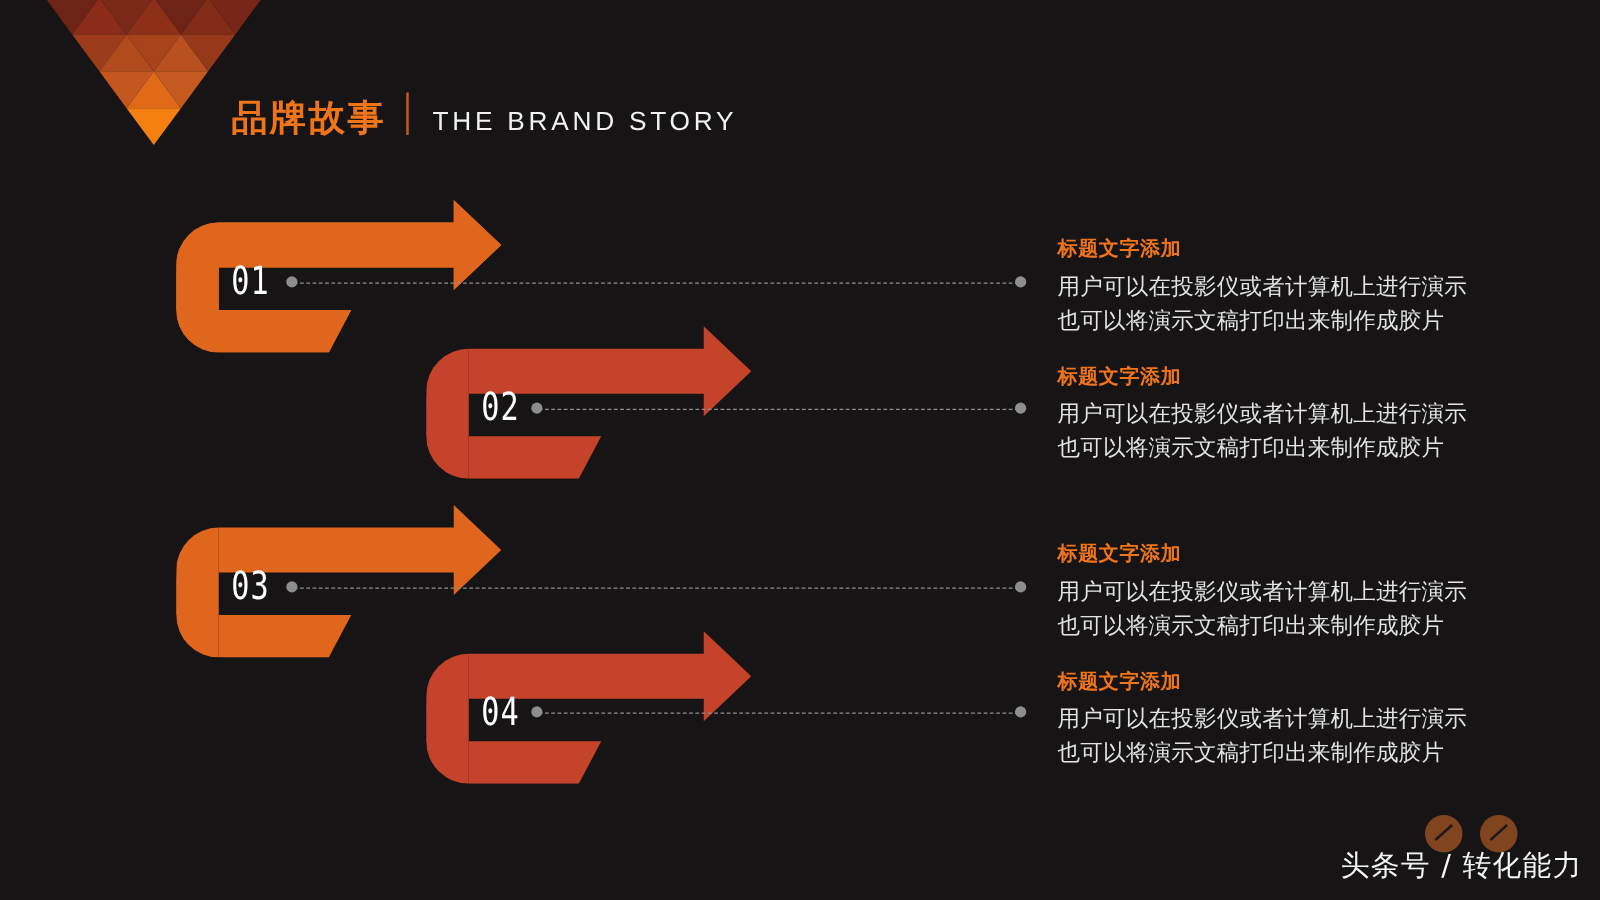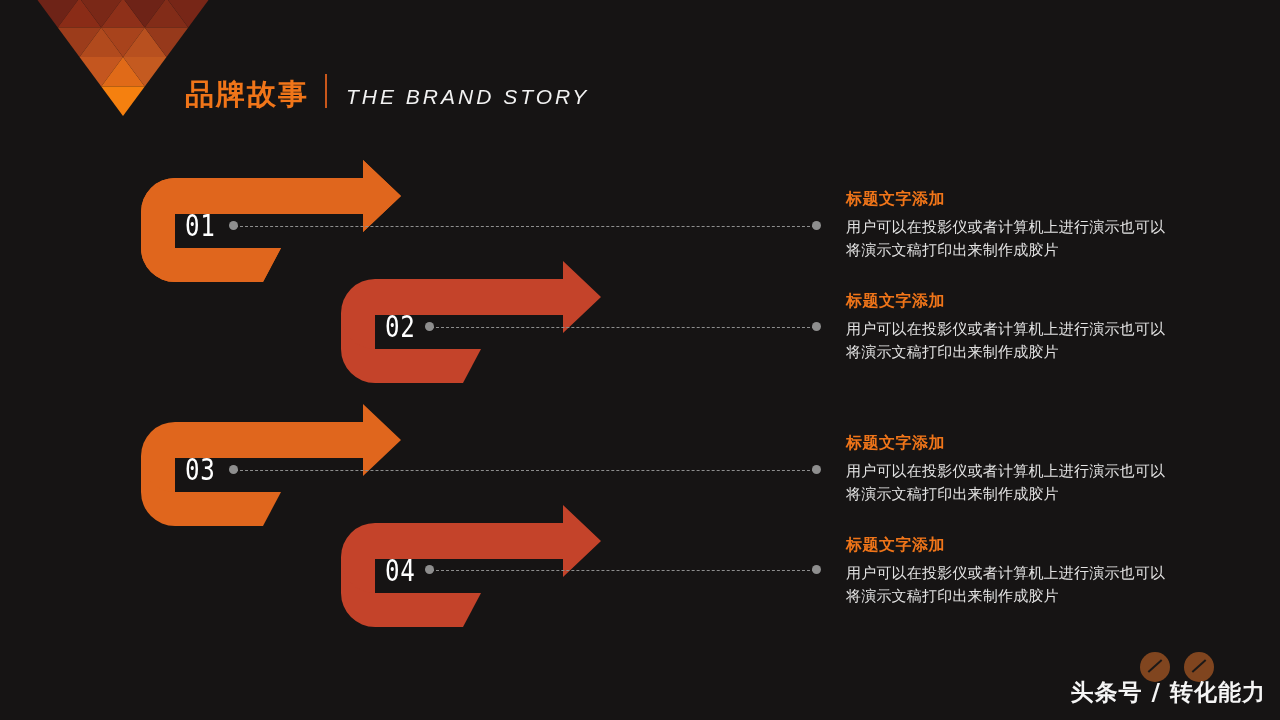--- a/index.html
+++ b/index.html
@@ -17,21 +17,21 @@
   .header-title{position:absolute;left:185px;top:70px;display:flex;align-items:baseline;}
   .title-cn{
     font-size:29px;font-weight:bold;color:#f07519;letter-spacing:2px;
     font-family:Liberation Mono, monospace;line-height:1;
   }
   .title-div{
     display:inline-block;width:2px;height:34px;background:#c9571b;
     margin:0 19px 0 16px;position:relative;top:4px;
   }
   .title-en{
-    font-size:21px;color:#f2f2f2;font-style:italic;letter-spacing:3.0px;
+    font-size:21px;color:#f2f2f2;letter-spacing:3.0px;
     font-family:"Liberation Sans",sans-serif;font-weight:400;
   }
 
   
   .step{position:absolute;}
   .hook{position:absolute;left:0;top:0;}
   .step-num{
     position:absolute;color:#ffffff;font-size:31px;font-weight:400;
     font-family:"DejaVu Sans Mono","Liberation Mono",monospace;
     letter-spacing:1px;line-height:1;transform:scaleX(0.78);transform-origin:left center;
@@ -50,26 +50,26 @@
   .conn .dot.l{left:0;}
   .conn .dot.r{right:0;}
 
   
   .txt{position:absolute;left:846px;width:330px;}
   .txt h3{
     margin:0 0 6px 0;font-size:16px;font-weight:bold;color:#f07519;
     font-family:"DejaVu Sans","Liberation Sans",sans-serif;letter-spacing:0.5px;
   }
   .txt p{
-    margin:0;font-size:15px;color:#e3e3e3;line-height:1.52;
+    margin:0;font-size:18px;color:#e3e3e3;line-height:1.52;
     font-family:"DejaVu Sans","Liberation Sans",sans-serif;letter-spacing:0.2px;
   }
 
   
-  .wm{position:absolute;right:14px;bottom:12px;display:flex;align-items:center;font-weight:bold;}
+  .wm{position:absolute;right:14px;bottom:12px;display:flex;align-items:center;}
   .wm .circles{position:absolute;right:52px;bottom:22px;width:74px;height:34px;}
   .wm .c{
     position:absolute;width:30px;height:30px;border-radius:50%;
     background:#8a4a20;opacity:.92;
   }
   .wm .c1{left:0;top:0;}
   .wm .c2{left:44px;top:0;}
   .wm .slash{position:absolute;width:18px;height:2px;background:#1d1a19;
     top:13px;left:6px;transform:rotate(-42deg);}
   .wm-text{

